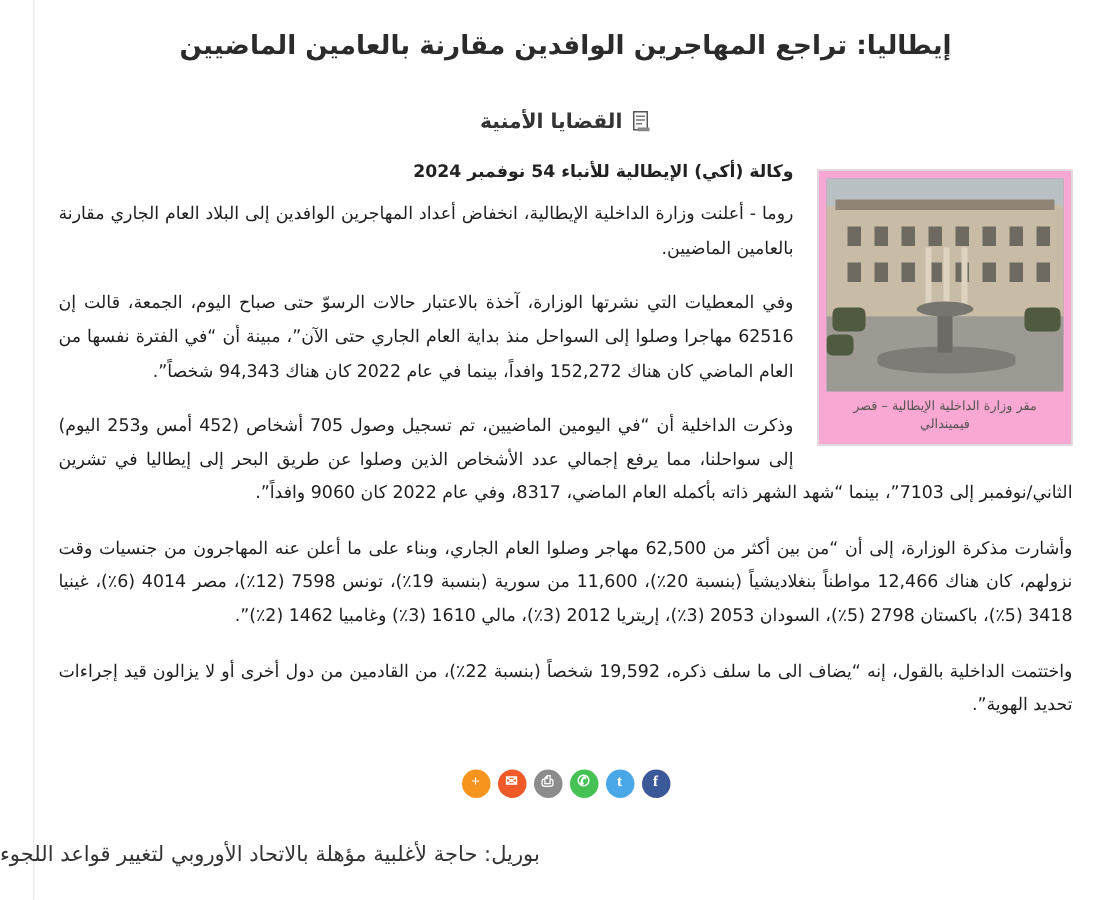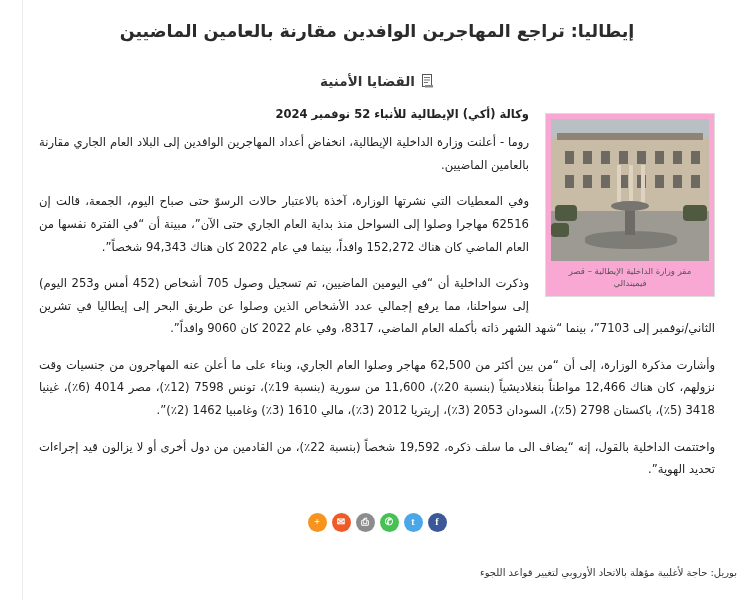--- a/index.html
+++ b/index.html
@@ -136,22 +136,22 @@
     font-weight: bold;
     font-family: "Liberation Serif", serif;
     line-height: 1;
     cursor: pointer;
   }
   .footer-line {
     position: absolute;
     left: 0;
     right: 0;
     bottom: 22px;
-    text-align: right;
-    font-size: 10px;
+    text-align: left;
+    font-size: 14px;
     color: #333;
   }
   .bottom-rule {
     position: absolute;
     left: 23px;
     right: 0;
     bottom: 0;
     height: 1px;
     background: #ffffff;
   }
@@ -221,21 +221,21 @@
           <div class="fountain-basin"></div>
           <div class="fountain-stem"></div>
           <div class="fountain-top"></div>
           <div class="shrub" style="left:4px; top:86px; width:22px; height:16px;"></div>
           <div class="shrub" style="left:132px; top:86px; width:24px; height:16px;"></div>
           <div class="shrub" style="left:0px; top:104px; width:18px; height:14px;"></div>
         </div>
         <div class="figure-caption">مقر وزارة الداخلية الإيطالية – قصر فيميندالي</div>
       </div>
 
-      <div class="byline">وكالة (أكي) الإيطالية للأنباء 52 نوفمبر 2024</div>
+      <div class="byline">وكالة (أكي) الإيطالية للأنباء 54 نوفمبر 2024</div>
 
       <p class="body">روما - أعلنت وزارة الداخلية الإيطالية، انخفاض أعداد المهاجرين الوافدين إلى البلاد العام الجاري مقارنة بالعامين الماضيين.</p>
       <p class="body">وفي المعطيات التي نشرتها الوزارة، آخذة بالاعتبار حالات الرسوّ حتى صباح اليوم، الجمعة، قالت إن 62516 مهاجرا وصلوا إلى السواحل منذ بداية العام الجاري حتى الآن”، مبينة أن “في الفترة نفسها من العام الماضي كان هناك 152,272 وافداً، بينما في عام 2022 كان هناك 94,343 شخصاً”.</p>
       <p class="body">وذكرت الداخلية أن “في اليومين الماضيين، تم تسجيل وصول 705 أشخاص (452 أمس و253 اليوم) إلى سواحلنا، مما يرفع إجمالي عدد الأشخاص الذين وصلوا عن طريق البحر إلى إيطاليا في تشرين الثاني/نوفمبر إلى 7103”، بينما “شهد الشهر ذاته بأكمله العام الماضي، 8317، وفي عام 2022 كان 9060 وافداً”.</p>
       <p class="body">وأشارت مذكرة الوزارة، إلى أن “من بين أكثر من 62,500 مهاجر وصلوا العام الجاري، وبناء على ما أعلن عنه المهاجرون من جنسيات وقت نزولهم، كان هناك 12,466 مواطناً بنغلاديشياً (بنسبة 20٪)، 11,600 من سورية (بنسبة 19٪)، تونس 7598 (12٪)، مصر 4014 (6٪)، غينيا 3418 (5٪)، باكستان 2798 (5٪)، السودان 2053 (3٪)، إريتريا 2012 (3٪)، مالي 1610 (3٪) وغامبيا 1462 (2٪)”.</p>
       <p class="body">واختتمت الداخلية بالقول، إنه “يضاف الى ما سلف ذكره، 19,592 شخصاً (بنسبة 22٪)، من القادمين من دول أخرى أو لا يزالون قيد إجراءات تحديد الهوية”.</p>
 
     </div>
 
     <div class="share-row">

